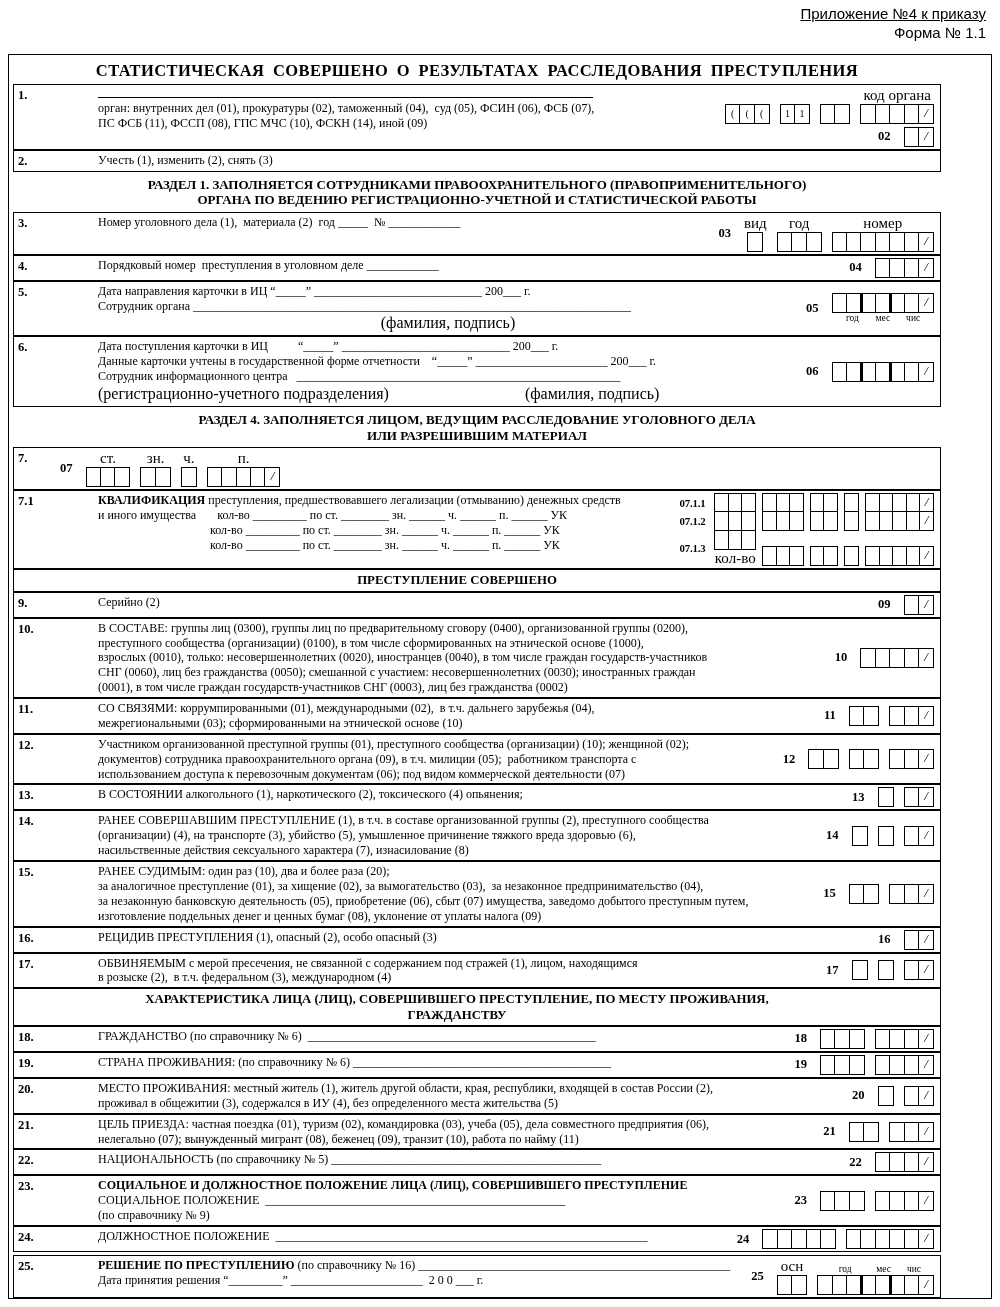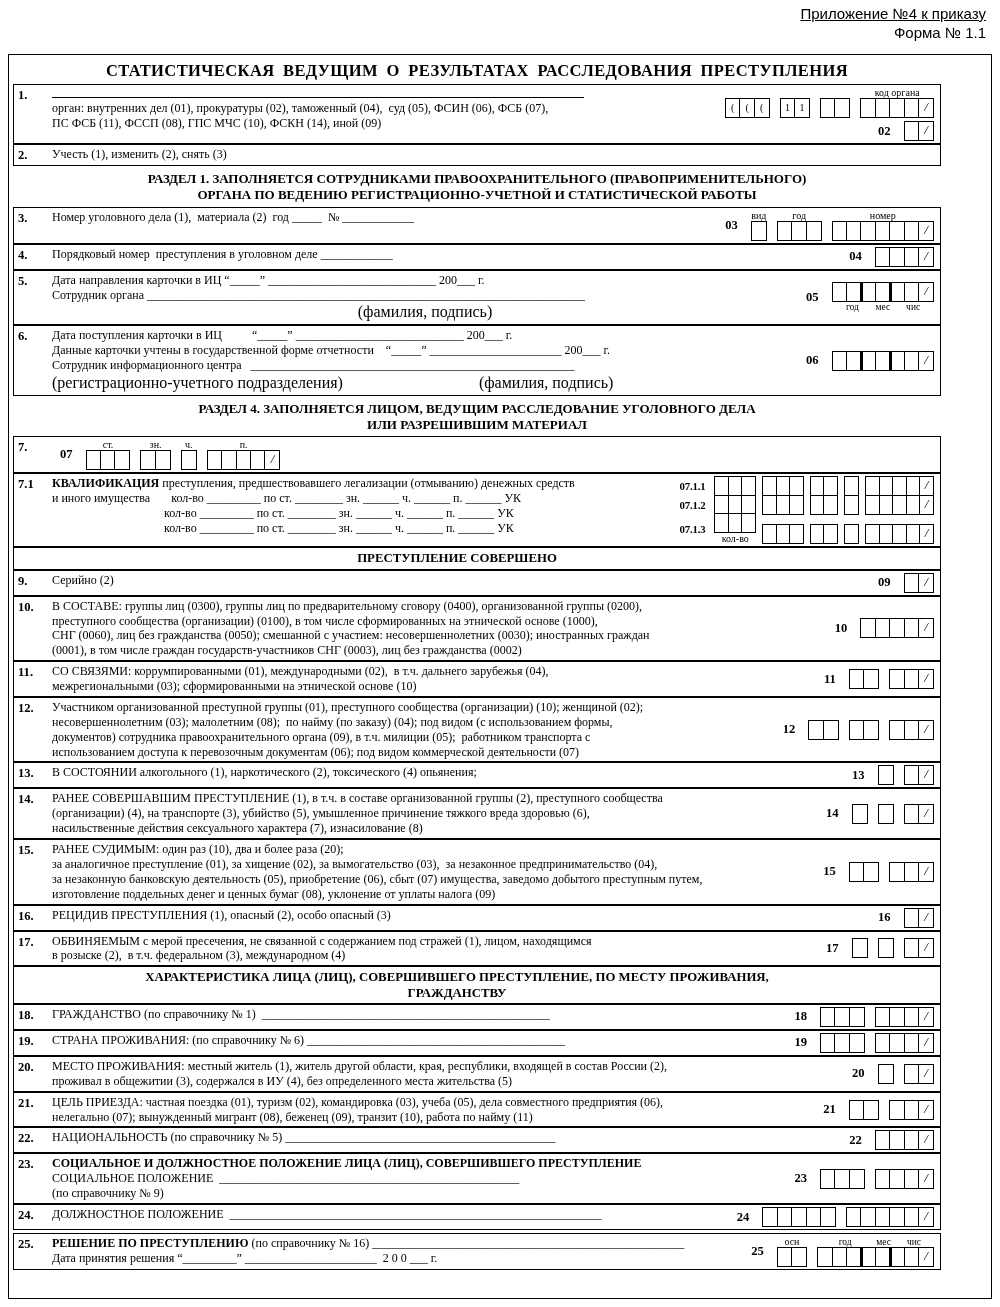--- a/index.html
+++ b/index.html
@@ -15,35 +15,35 @@
   .hdr{text-align:center;font-weight:bold;font-size:13px;line-height:1.22;
         padding:5px 46px 4px 0;}
   .sec{border:1.8px solid #000;margin-right:46px;background:#fff;}
   .sec.gap{margin-top:3px;}
   .row{display:flex;padding:2px 6px 2px 4px;position:relative;align-items:stretch;}
   .row.sep{border-top:2.2px solid #000;}
   .hdr-in{text-align:center;font-weight:bold;font-size:12.8px;line-height:1.2;
         padding:3px 40px 2px 0;}
   .hdr-in.sep{border-top:2.2px solid #000;}
   .num{flex:none;width:34px;font-weight:bold;font-size:12.6px;padding-top:1px;}
-  .txt{flex:1;font-size:12px;line-height:1.24;min-width:0;}
+  .txt{flex:1;font-size:12px;line-height:1.24;min-width:0;margin-left:46px;}
   .line{white-space:pre;}
   .line.center{text-align:center;white-space:normal;}
   .line.small{font-size:16px;}
   .rule{border-bottom:1.2px solid #000;height:10px;width:80%;margin-bottom:3px;}
   .boxarea{flex:none;margin-left:8px;display:flex;flex-direction:column;
         justify-content:center;align-items:flex-end;}
   .boxline{display:flex;align-items:flex-end;gap:10px;}
   .boxline.narrow{gap:6px;}
   .boxline.fuse{margin-top:-1.6px;}
   .boxline + .boxline:not(.fuse){margin-top:3px;}
   .codelbl{font-weight:bold;font-size:12.6px;align-self:center;padding:0 3px 0 0;}
   .codelbl.small{font-size:10.8px;letter-spacing:-.2px;}
   .grp{display:flex;flex-direction:column;align-items:center;}
-  .grp-label{font-size:10px;line-height:1.1;white-space:nowrap;}
+  .grp-label{font-size:15px;line-height:1.1;white-space:nowrap;}
   .seglbls{display:flex;font-size:9.5px;line-height:1.1;}
   .seglbls span{display:inline-block;text-align:center;}
   .cells{display:flex;}
   .cell{flex:none;width:16px;height:20px;border:1.6px solid #000;margin-left:-1.6px;
         background:#fff;display:flex;align-items:center;justify-content:center;
         font-size:11px;box-sizing:border-box;}
   .cell:first-child{margin-left:0;}
   .cell.thick{border-left-width:3px;}
   .cell .sl{font-size:13px;font-style:italic;transform:translateY(-1px);}
   .cell .mk{font-size:10px;line-height:1;}
@@ -51,21 +51,21 @@
 </style>
 </head>
 <body>
 
 <div class="page">
   <div class="appendix">
     <div class="a1">Приложение №4 к приказу</div>
     <div class="a2">Форма № 1.1</div>
   </div>
   <div class="outer">
-    <div class="title">СТАТИСТИЧЕСКАЯ ВЕДУЩИМ О РЕЗУЛЬТАТАХ РАССЛЕДОВАНИЯ ПРЕСТУПЛЕНИЯ</div>
+    <div class="title">СТАТИСТИЧЕСКАЯ СОВЕРШЕНО О РЕЗУЛЬТАТАХ РАССЛЕДОВАНИЯ ПРЕСТУПЛЕНИЯ</div>
     <div id="form-body">
         <div class="sec">
           <div class="row">
             <div class="num">1.</div>
             <div class="txt">
               <div class="rule"></div>
               <div class="line">орган: внутренних дел (01), прокуратуры (02), таможенный (04),  суд (05), ФСИН (06), ФСБ (07),</div>
               <div class="line">ПС ФСБ (11), ФССП (08), ГПС МЧС (10), ФСКН (14), иной (09)</div>
             </div>
             <div class="boxarea">
@@ -453,20 +453,21 @@
                   </span>
                 </span>
               </div>
             </div>
           </div>
           <div class="row sep">
             <div class="num">10.</div>
             <div class="txt">
               <div class="line">В СОСТАВЕ: группы лиц (0300), группы лиц по предварительному сговору (0400), организованной группы (0200),</div>
               <div class="line">преступного сообщества (организации) (0100), в том числе сформированных на этнической основе (1000),</div>
+              <div class="line">взрослых (0010), только: несовершеннолетних (0020), иностранцев (0040), в том числе граждан государств-участников</div>
               <div class="line">СНГ (0060), лиц без гражданства (0050); смешанной с участием: несовершеннолетних (0030); иностранных граждан</div>
               <div class="line">(0001), в том числе граждан государств-участников СНГ (0003), лиц без гражданства (0002)</div>
             </div>
             <div class="boxarea">
               <div class="boxline">
                 <span class="codelbl">10</span>
                 <span class="grp">
                   <span class="cells">
                     <span class="cell" style="width: 16px;"></span>
                     <span class="cell" style="width: 16px;"></span>
@@ -504,21 +505,20 @@
                     </span>
                   </span>
                 </span>
               </div>
             </div>
           </div>
           <div class="row sep">
             <div class="num">12.</div>
             <div class="txt">
               <div class="line">Участником организованной преступной группы (01), преступного сообщества (организации) (10); женщиной (02);</div>
-              <div class="line">несовершеннолетним (03); малолетним (08);  по найму (по заказу) (04); под видом (с использованием формы,</div>
               <div class="line">документов) сотрудника правоохранительного органа (09), в т.ч. милиции (05);  работником транспорта с</div>
               <div class="line">использованием доступа к перевозочным документам (06); под видом коммерческой деятельности (07)</div>
             </div>
             <div class="boxarea">
               <div class="boxline">
                 <span class="codelbl">12</span>
                 <span class="grp">
                   <span class="cells">
                     <span class="cell" style="width: 16px;"></span>
                     <span class="cell" style="width: 16px;"></span>
@@ -675,21 +675,21 @@
               </div>
             </div>
           </div>
           <div class="hdr-in sep">
             <div>ХАРАКТЕРИСТИКА ЛИЦА (ЛИЦ), СОВЕРШИВШЕГО ПРЕСТУПЛЕНИЕ, ПО МЕСТУ ПРОЖИВАНИЯ,</div>
             <div>ГРАЖДАНСТВУ</div>
           </div>
           <div class="row sep">
             <div class="num">18.</div>
             <div class="txt">
-              <div class="line">ГРАЖДАНСТВО (по справочнику № 1)  ________________________________________________</div>
+              <div class="line">ГРАЖДАНСТВО (по справочнику № 6)  ________________________________________________</div>
             </div>
             <div class="boxarea">
               <div class="boxline">
                 <span class="codelbl">18</span>
                 <span class="grp">
                   <span class="cells">
                     <span class="cell" style="width: 16px;"></span>
                     <span class="cell" style="width: 16px;"></span>
                     <span class="cell" style="width: 16px;"></span>
                   </span>

